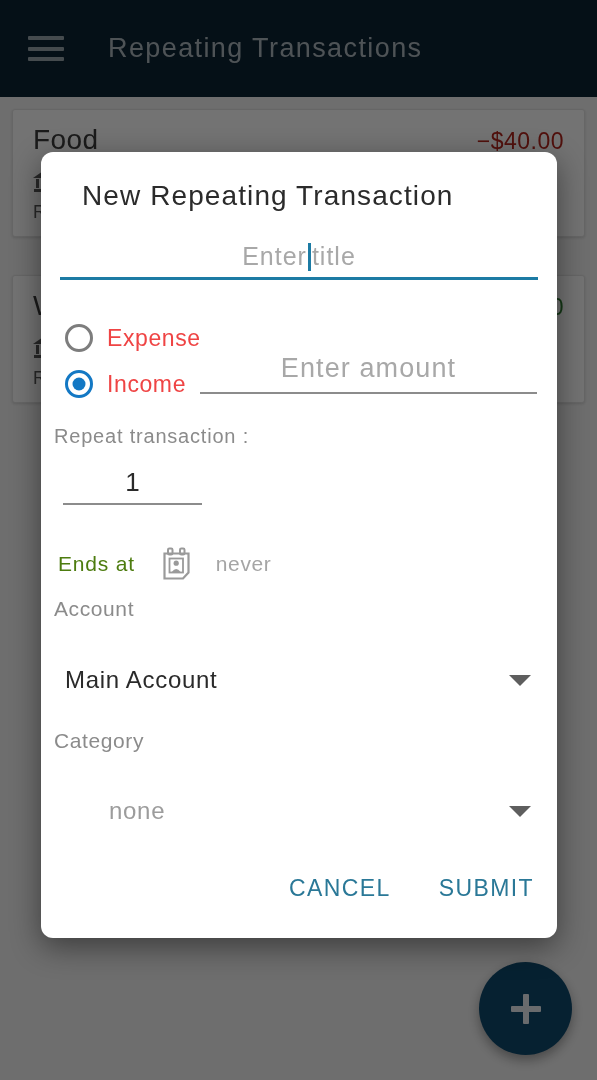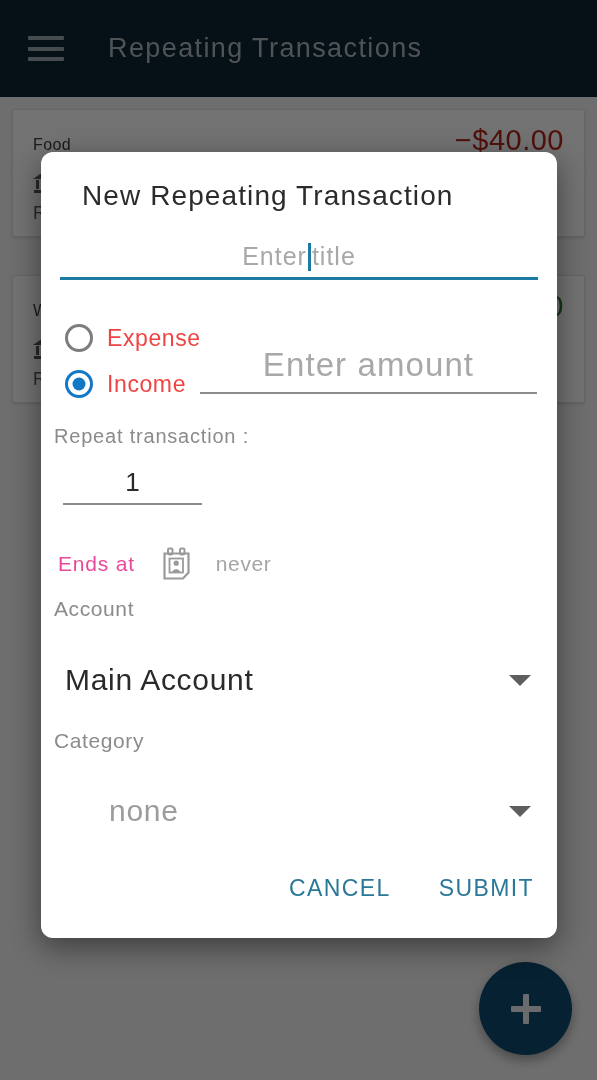--- a/index.html
+++ b/index.html
@@ -82,26 +82,26 @@
   }
   .tx-card.one { top: 12px; height: 128px; }
   .tx-card.two { top: 178px; height: 128px; }
 
   .tx-row1 {
     display: flex;
     justify-content: space-between;
     align-items: baseline;
   }
   .tx-title {
-    font-size: 16px;
+    font-size: 28px;
     color: #3d3d3d;
     letter-spacing: 0.4px;
   }
   .tx-amount {
-    font-size: 29px;
+    font-size: 23px;
     letter-spacing: 0.5px;
   }
   .tx-amount.neg { color: #b3261e; }
   .tx-amount.pos { color: #2e7d32; }
 
   .tx-row2 {
     margin-top: 10px;
     display: flex;
     align-items: center;
     height: 30px;
@@ -292,21 +292,21 @@
     width: 337px;
     height: 52px;
     border-bottom: 2px solid #8c8c8c;
     box-sizing: border-box;
     display: flex;
     align-items: flex-end;
     justify-content: center;
     cursor: text;
   }
   .amount-ph {
-    font-size: 33px;
+    font-size: 27px;
     color: #a8a8a8;
     letter-spacing: 1.1px;
     padding-bottom: 8px;
     white-space: nowrap;
   }
 
   
   .repeat-label {
     position: absolute;
     left: 13px;
@@ -348,21 +348,21 @@
   .ends-row {
     position: absolute;
     left: 17px;
     top: 390px;
     display: flex;
     align-items: center;
     height: 44px;
   }
   .ends-label {
     font-size: 21px;
-    color: #ec4899;
+    color: #4d7c0f;
     letter-spacing: 0.8px;
   }
   .cal-icon {
     width: 33px;
     height: 34px;
     margin-left: 26px;
     position: relative;
     cursor: pointer;
     flex: 0 0 auto;
   }
@@ -387,21 +387,21 @@
     position: absolute;
     left: 24px;
     width: 470px;
     height: 44px;
     display: flex;
     align-items: center;
     justify-content: space-between;
     cursor: pointer;
   }
   .select-value {
-    font-size: 30px;
+    font-size: 24px;
     color: #2a2a2a;
     letter-spacing: 0.7px;
   }
   .select-value.muted { color: #9c9c9c; margin-left: 44px; }
   .caret-down {
     width: 0; height: 0;
     border-left: 11px solid transparent;
     border-right: 11px solid transparent;
     border-top: 11px solid #5e5e5e;
     margin-right: 4px;

